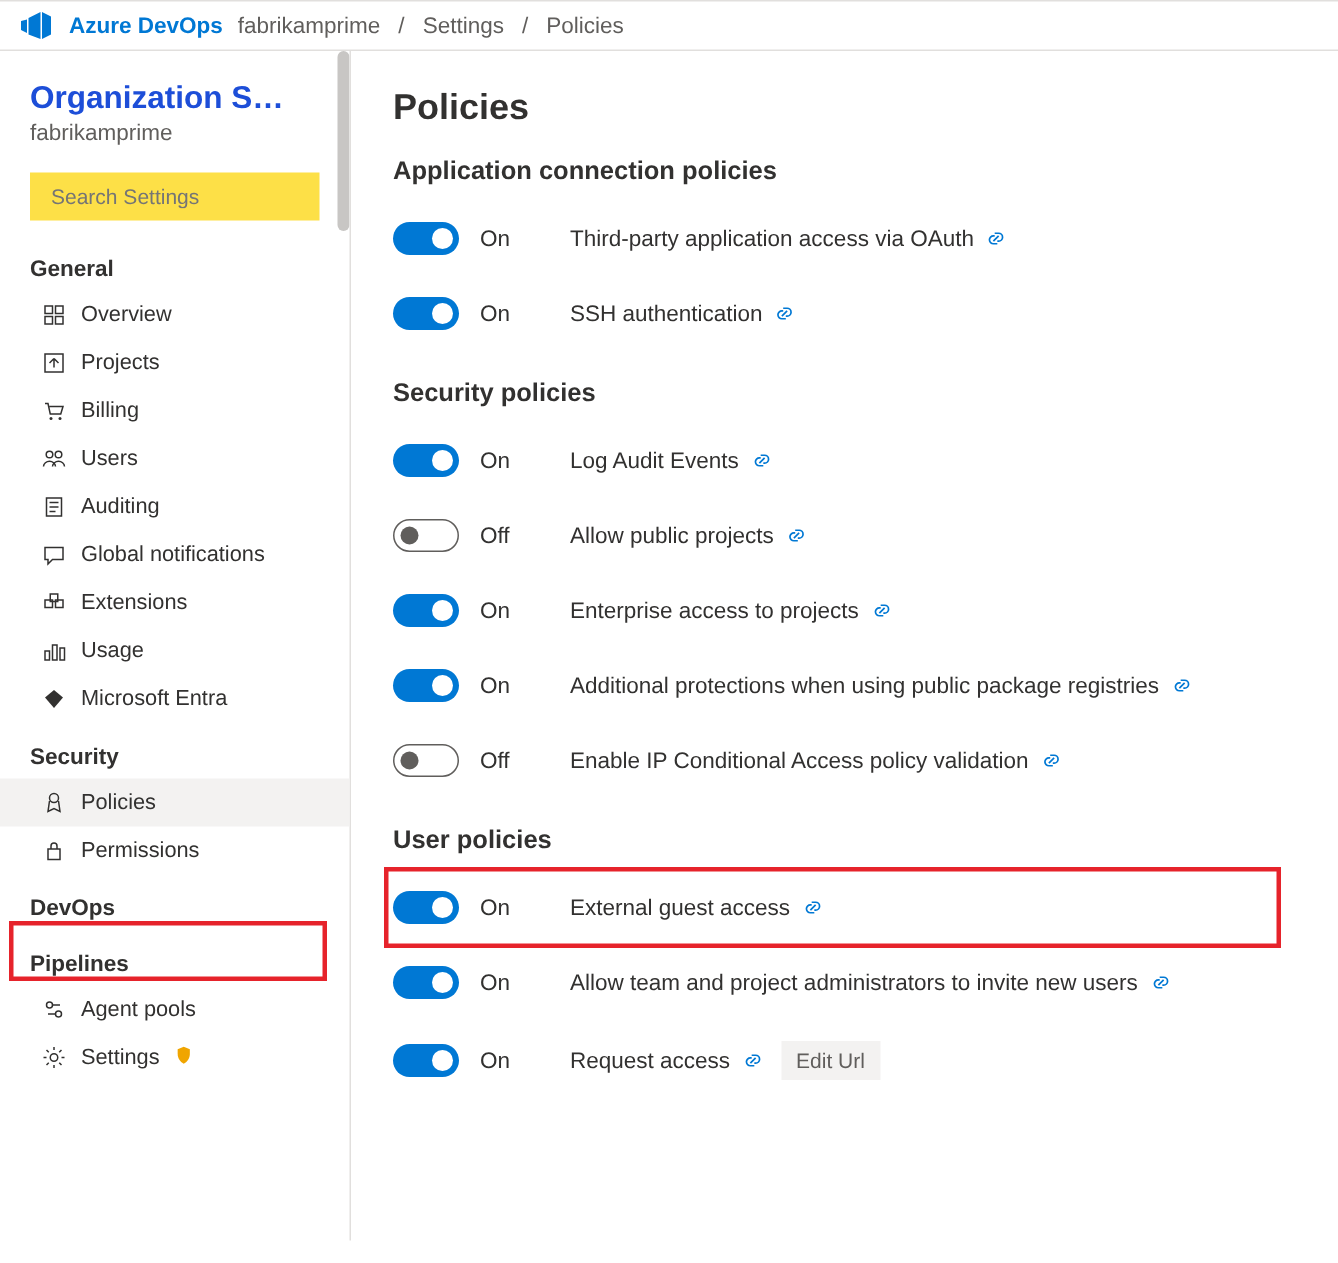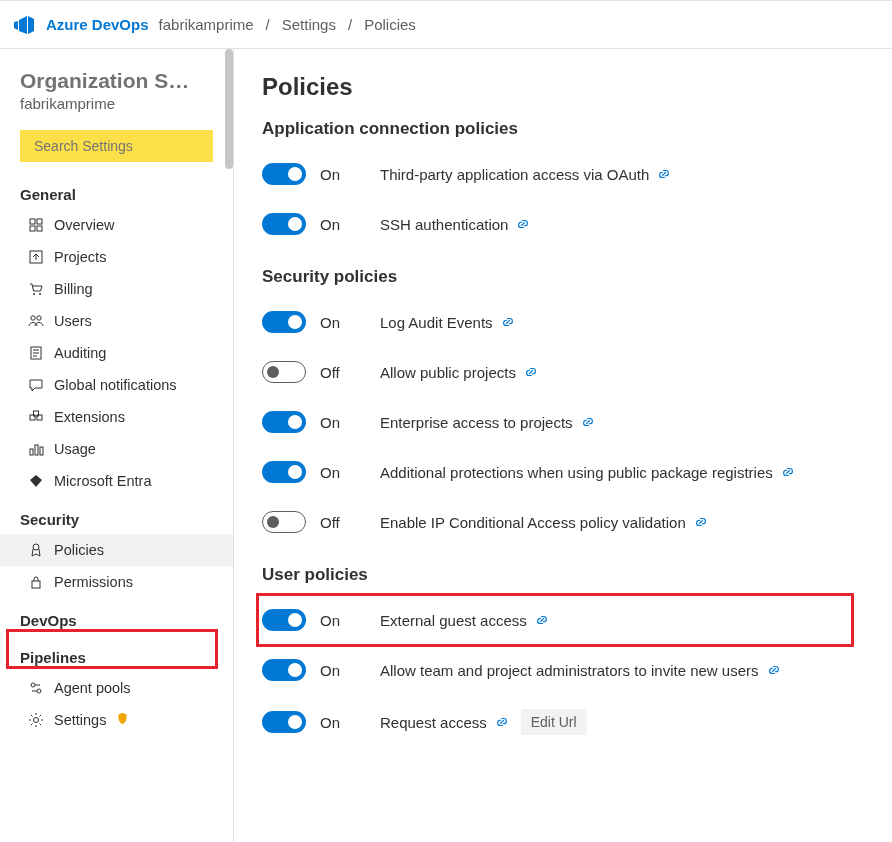--- a/index.html
+++ b/index.html
@@ -1,35 +1,35 @@
 <!DOCTYPE html>
 <html><head>
 <meta charset="utf-8">
 <style>
   * { box-sizing: border-box; margin: 0; padding: 0; font-family: "Segoe UI", -apple-system, sans-serif; }
   body { width: 892px; height: 842px; background: #fff; overflow: hidden; color: #323130; }
   .top-border { height: 1px; background: #e1dfdd; }
 
   
-  .breadcrumb { display: flex; align-items: center; height: 48px; padding: 0 12px; border-bottom: 1px solid #e1dfdd; gap: 10px; }
+  .breadcrumb { display: flex; align-items: center; height: 33px; padding: 0 12px; border-bottom: 1px solid #e1dfdd; gap: 10px; }
   .breadcrumb .logo { width: 24px; height: 24px; display: flex; align-items: center; justify-content: center; }
   .breadcrumb .brand { color: #0078d4; font-weight: 600; font-size: 15px; }
   .breadcrumb .crumb, .breadcrumb .sep { color: #605e5c; font-size: 15px; }
   .breadcrumb .sep { margin: 0 2px; }
 
   
   .layout { display: flex; height: calc(100% - 49px); }
   .sidebar { width: 234px; border-right: 1px solid #e1dfdd; overflow-y: auto; position: relative; padding-bottom: 20px; }
   .scroll-track { position: absolute; right: 0; top: 0; bottom: 0; width: 10px; background: transparent; }
   .scroll-thumb { position: absolute; right: 0; top: 0; width: 8px; height: 120px; background: #c8c6c4; border-radius: 4px; }
   .main { flex: 1; padding: 24px 28px 0 28px; overflow-y: auto; }
 
   
   .sidebar-head { padding: 20px 20px 10px 20px; }
-  .org-title { font-size: 21px; font-weight: 600; color: #737373; white-space: nowrap; overflow: hidden; text-overflow: ellipsis; }
+  .org-title { font-size: 21px; font-weight: 600; color: #1d4ed8; white-space: nowrap; overflow: hidden; text-overflow: ellipsis; }
   .org-sub { font-size: 15px; color: #605e5c; margin-top: 2px; }
   .search-wrap { padding: 8px 20px 10px 20px; }
   .search-box { display: flex; align-items: center; background: #fde047; height: 32px; padding: 0 8px; gap: 6px; }
   .search-box input { border: none; background: transparent; outline: none; font-size: 14px; width: 100%; color: #605e5c; }
 
   .nav-group-label { font-size: 15px; font-weight: 700; padding: 14px 20px 6px 20px; color: #323130; }
   .nav-item { display: flex; align-items: center; gap: 10px; height: 32px; padding: 0 20px 0 28px; font-size: 14.5px; color: #323130; cursor: pointer; position: relative; }
   .nav-item.active { background: #f3f2f1; }
   .nav-item .icn { width: 16px; height: 16px; display: flex; align-items: center; justify-content: center; flex-shrink: 0; }
   .nav-item .icn svg { width: 16px; height: 16px; }

